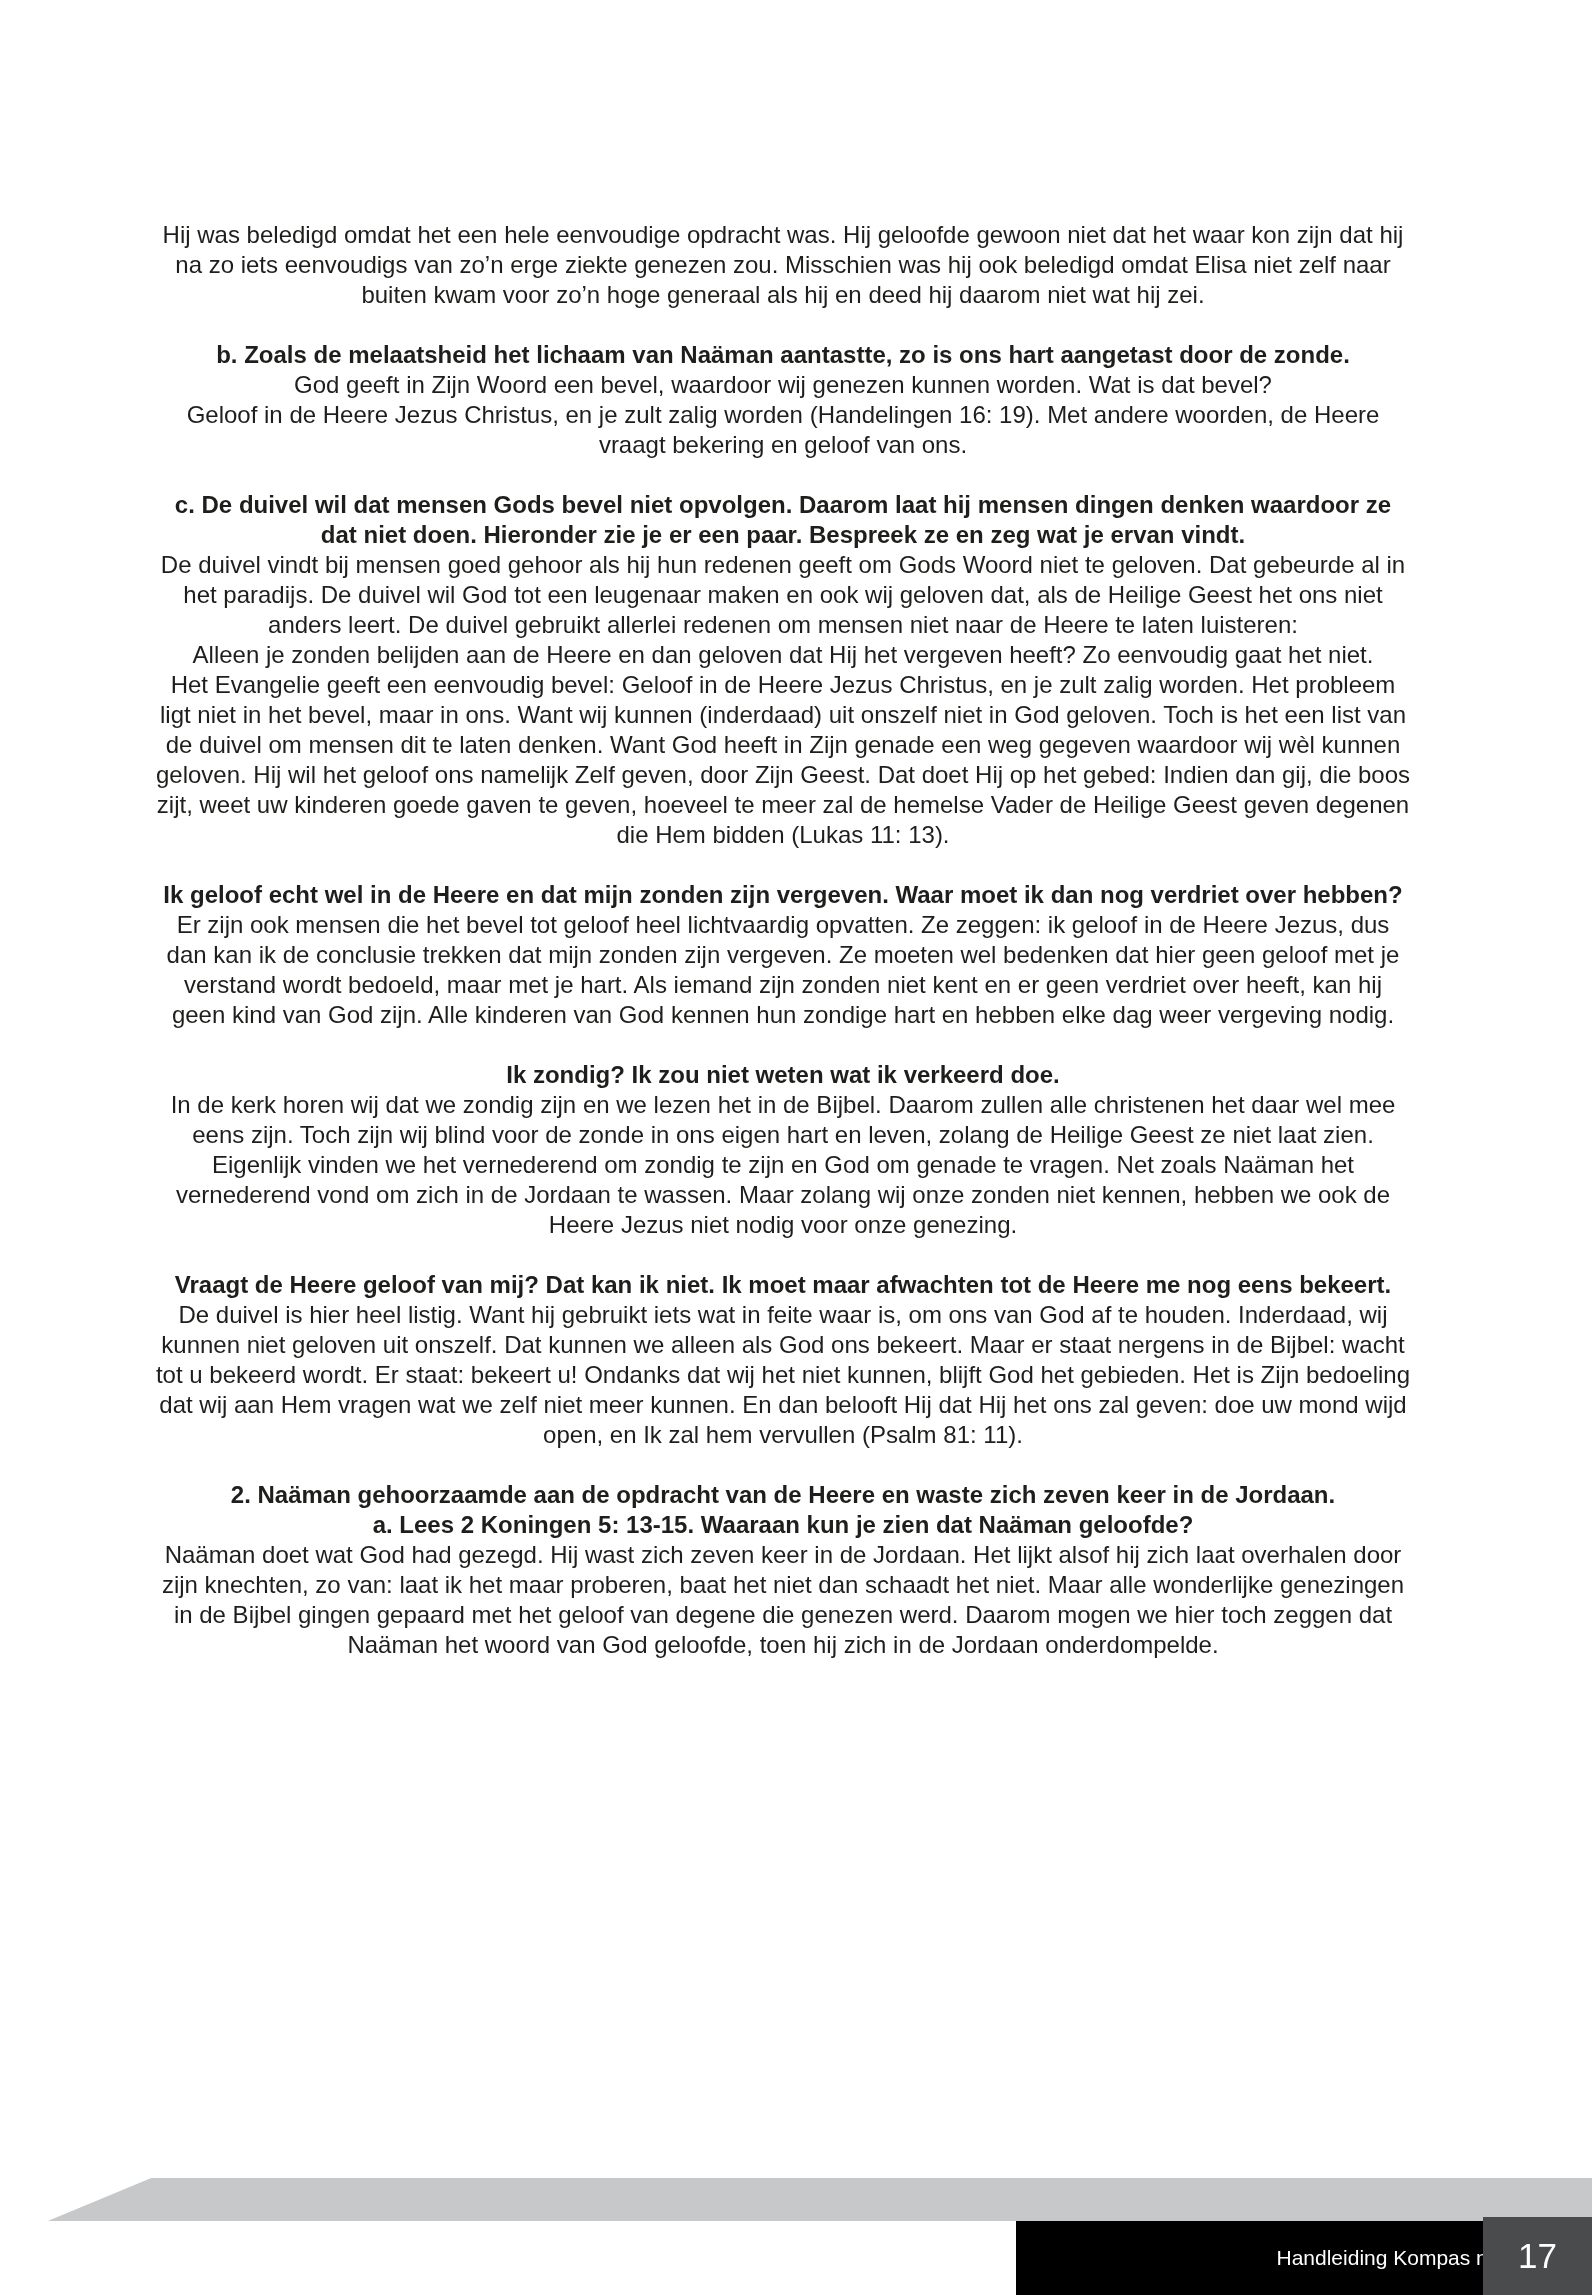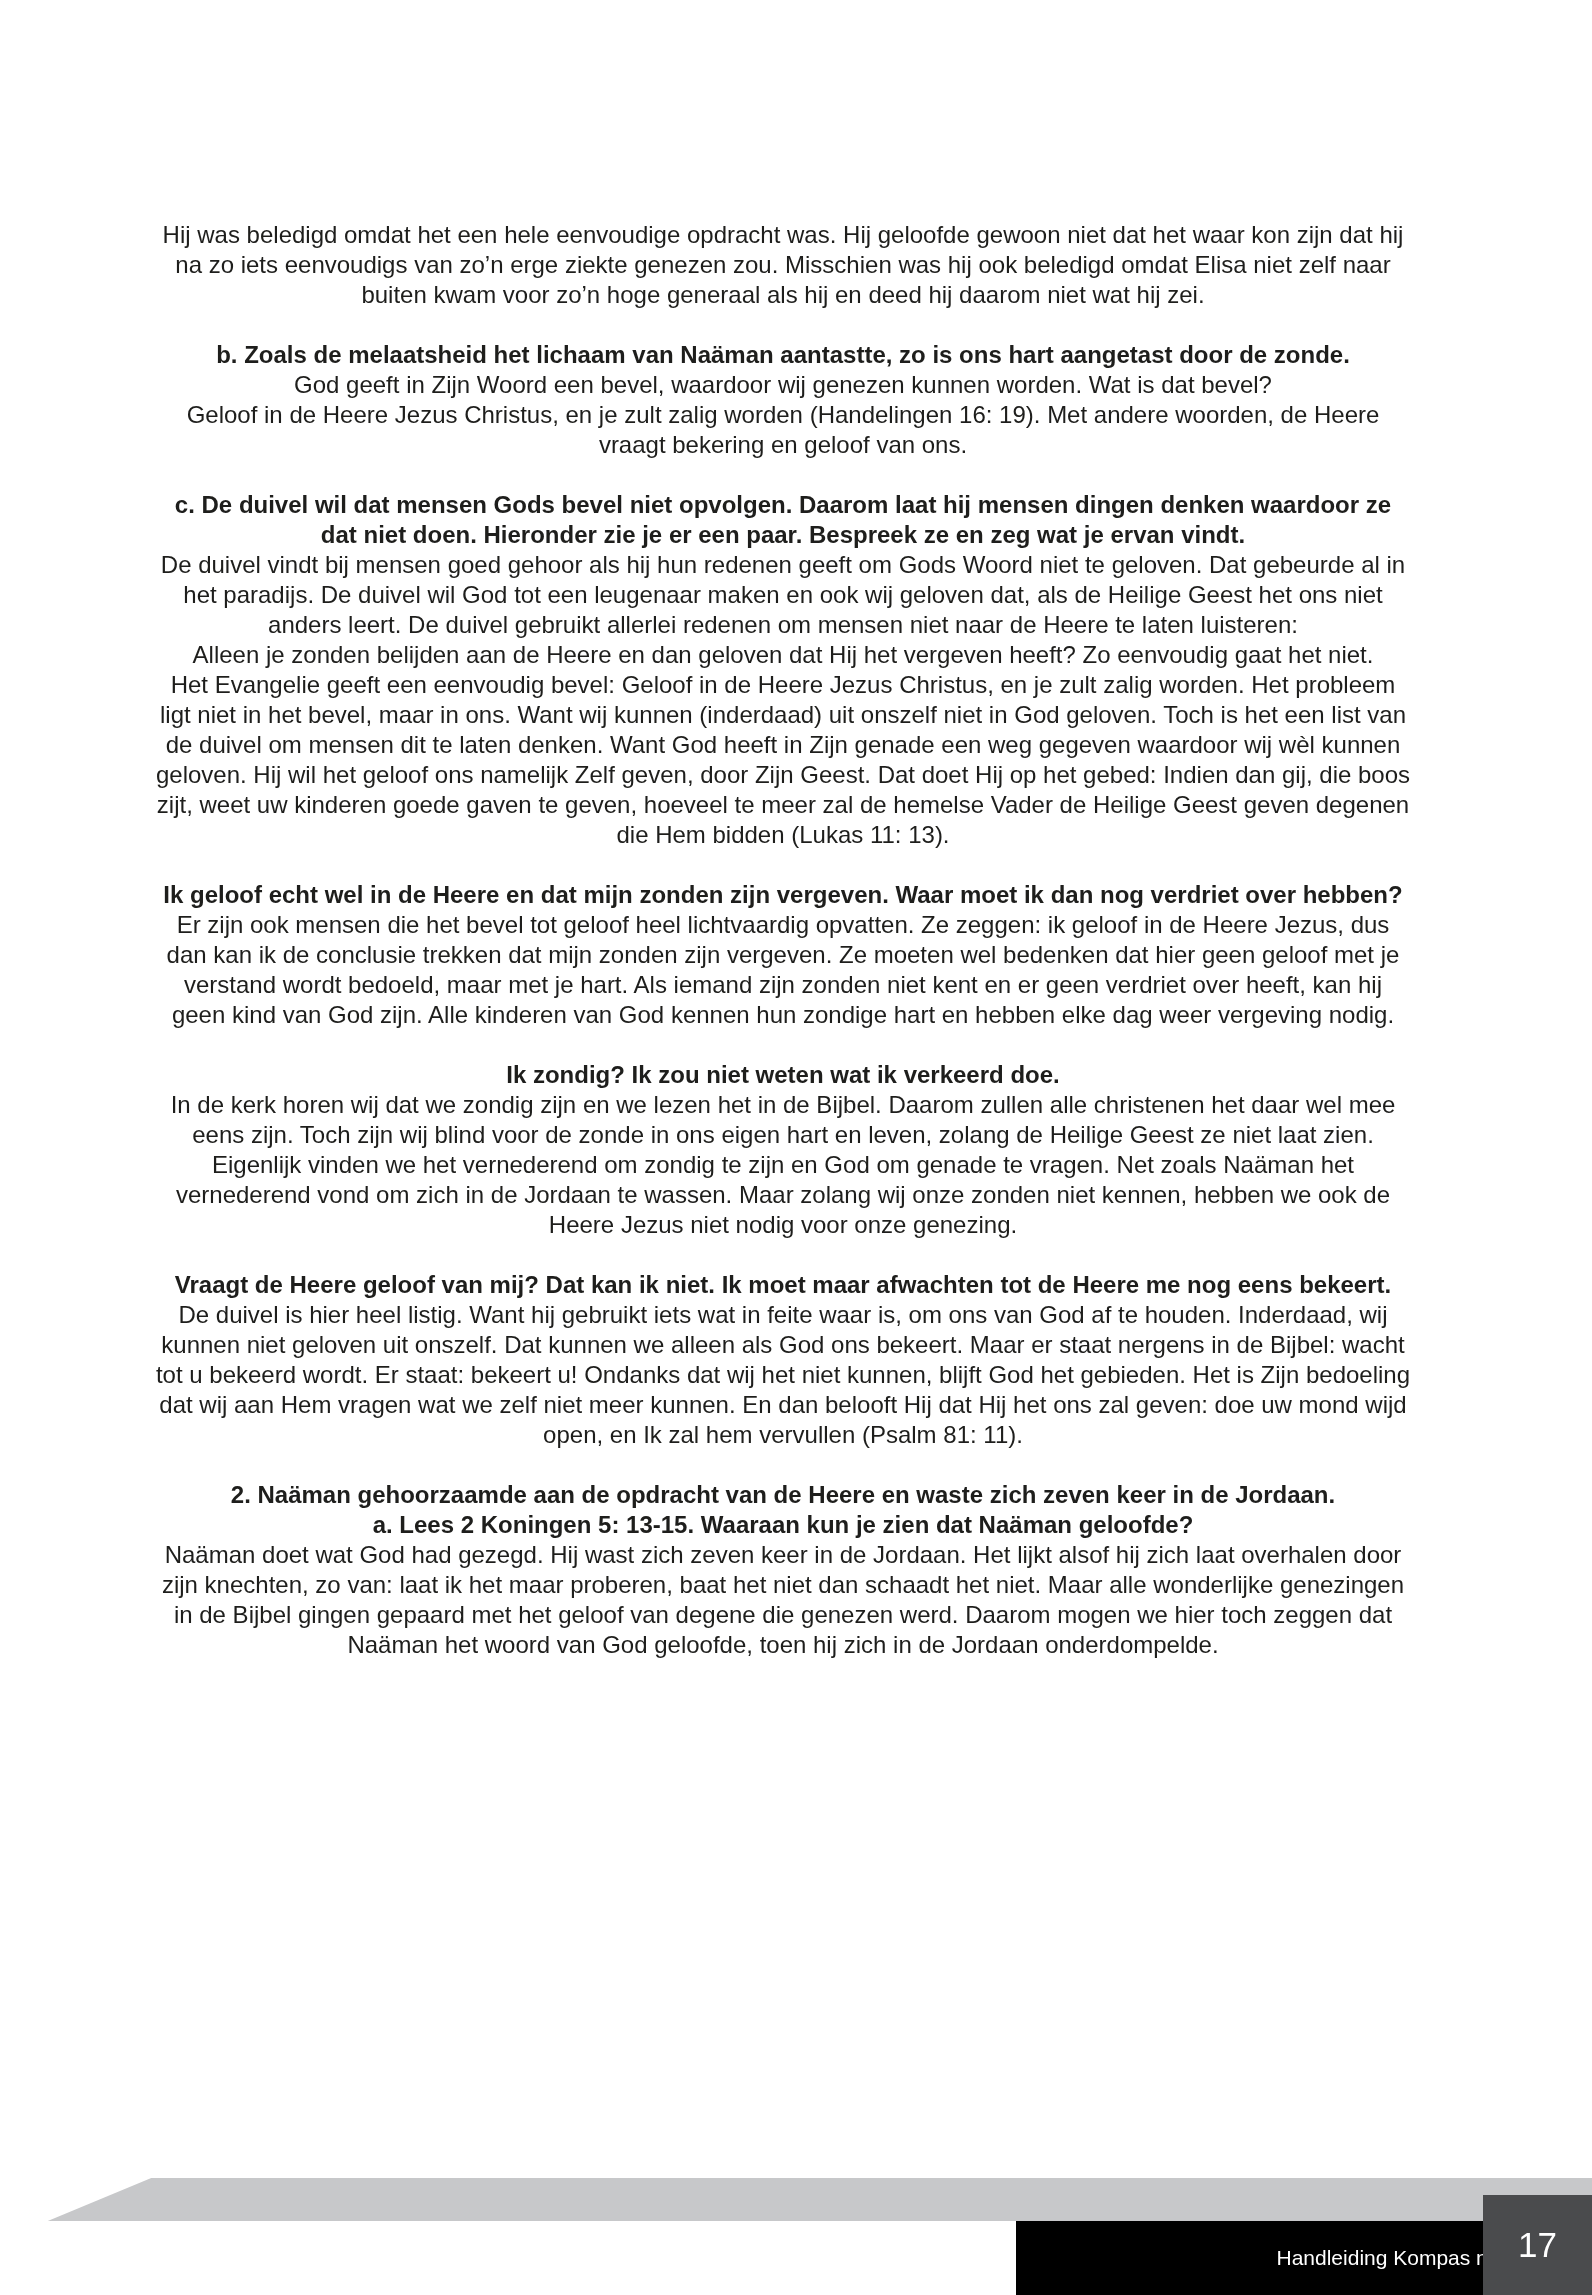--- a/index.html
+++ b/index.html
@@ -50,21 +50,21 @@
   }
   .footer-label {
     color: #ffffff;
     font-size: 21px;
     white-space: nowrap;
   }
   .page-box {
     position: absolute;
     right: 0; bottom: 0;
     width: 109px;
-    height: 100px;
+    height: 78px;
     background: #4a4b4d;
     display: flex;
     align-items: center;
     justify-content: center;
     z-index: 3;
   }
   .page-number {
     color: #ffffff;
     font-size: 35px;
   }

